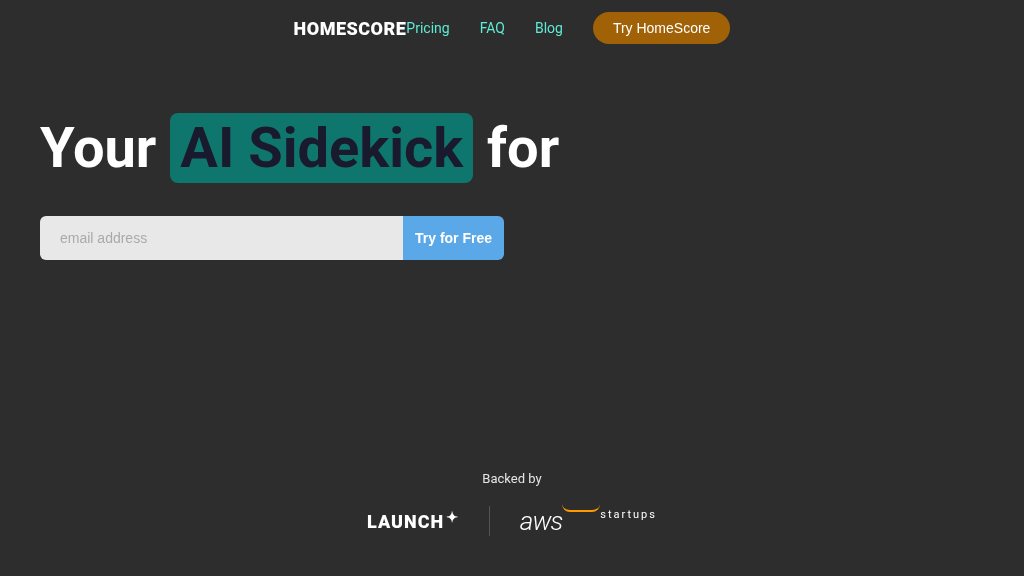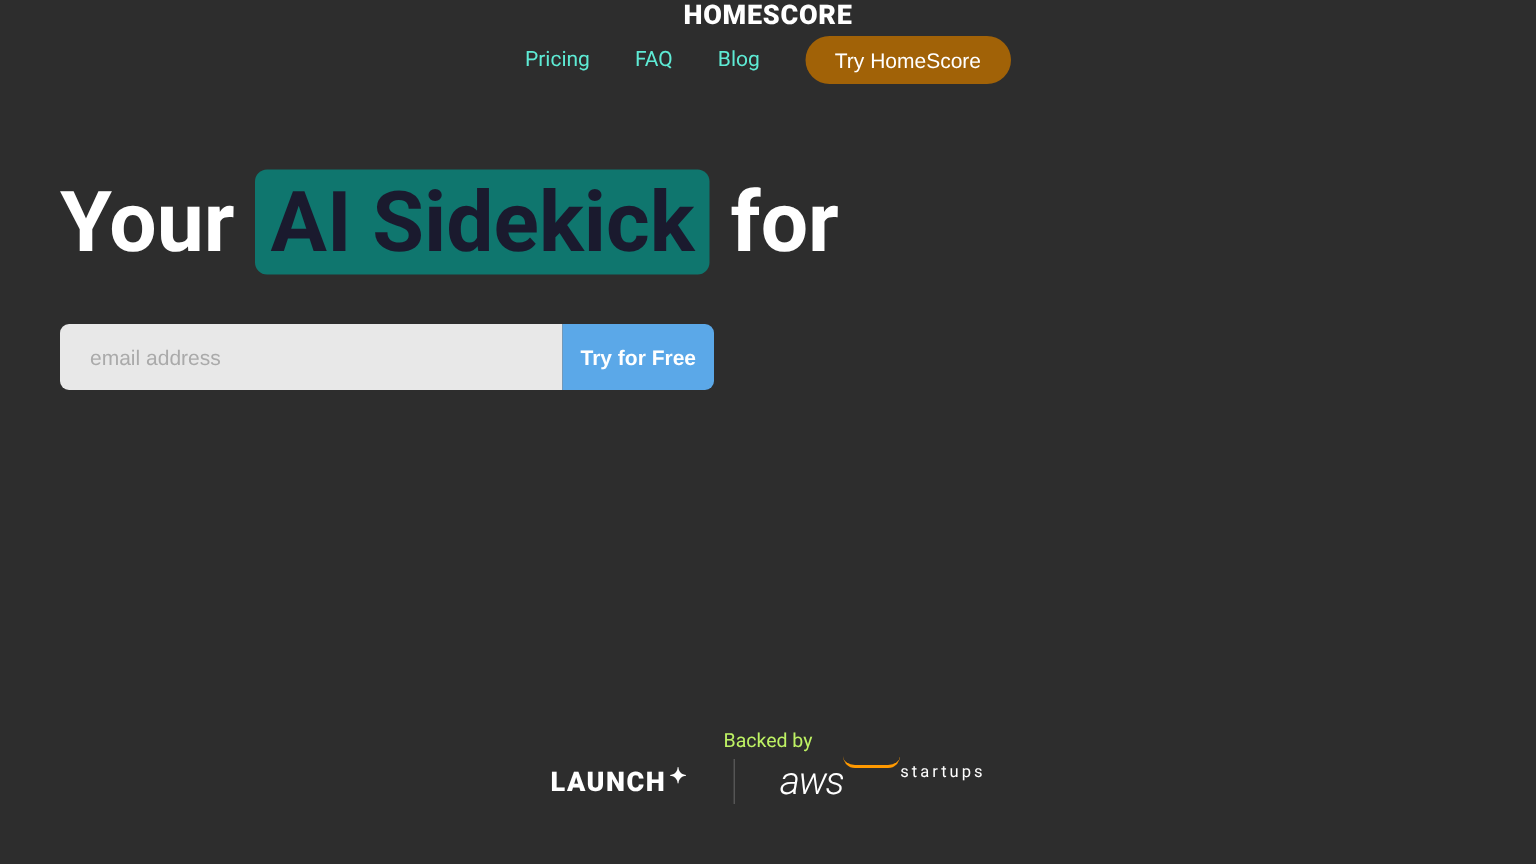--- a/index.html
+++ b/index.html
@@ -15,26 +15,25 @@
       font-family: -apple-system, BlinkMacSystemFont, 'Segoe UI', Roboto, sans-serif;
       color: #ffffff;
       overflow: hidden;
       position: relative;
     }
 
     
     .navbar {
       display: flex;
       align-items: center;
-      justify-content: space-between;
+      justify-content: center;
       padding: 0 40px;
       height: 56px;
       position: relative;
       z-index: 10;
-      flex-direction: column;
     }
 
     .logo-text {
       font-weight: 900;
       font-size: 18px;
       letter-spacing: 0.5px;
       color: #ffffff;
       text-transform: uppercase;
     }
 
@@ -91,21 +90,21 @@
       margin-top: 8px;
     }
 
     .email-input {
       background-color: #e8e8e8;
       border: none;
       border-radius: 6px 0 0 6px;
       padding: 14px 20px;
       font-size: 14px;
       color: #888888;
-      width: 335px;
+      width: 363px;
       outline: none;
     }
 
     .email-input::placeholder {
       color: #aaaaaa;
     }
 
     .try-free-btn {
       background-color: #5ba8e8;
       color: #ffffff;
@@ -121,23 +120,23 @@
     
     .backed-by-section {
       position: absolute;
       bottom: 40px;
       left: 50%;
       transform: translateX(-50%);
       text-align: center;
     }
 
     .backed-by-label {
-      color: #bef264;
+      color: #e5e5e5;
       font-size: 13px;
-      margin-bottom: 4px;
+      margin-bottom: 20px;
     }
 
     .backers {
       display: flex;
       align-items: center;
       gap: 30px;
       justify-content: center;
     }
 
     .launch-logo {

